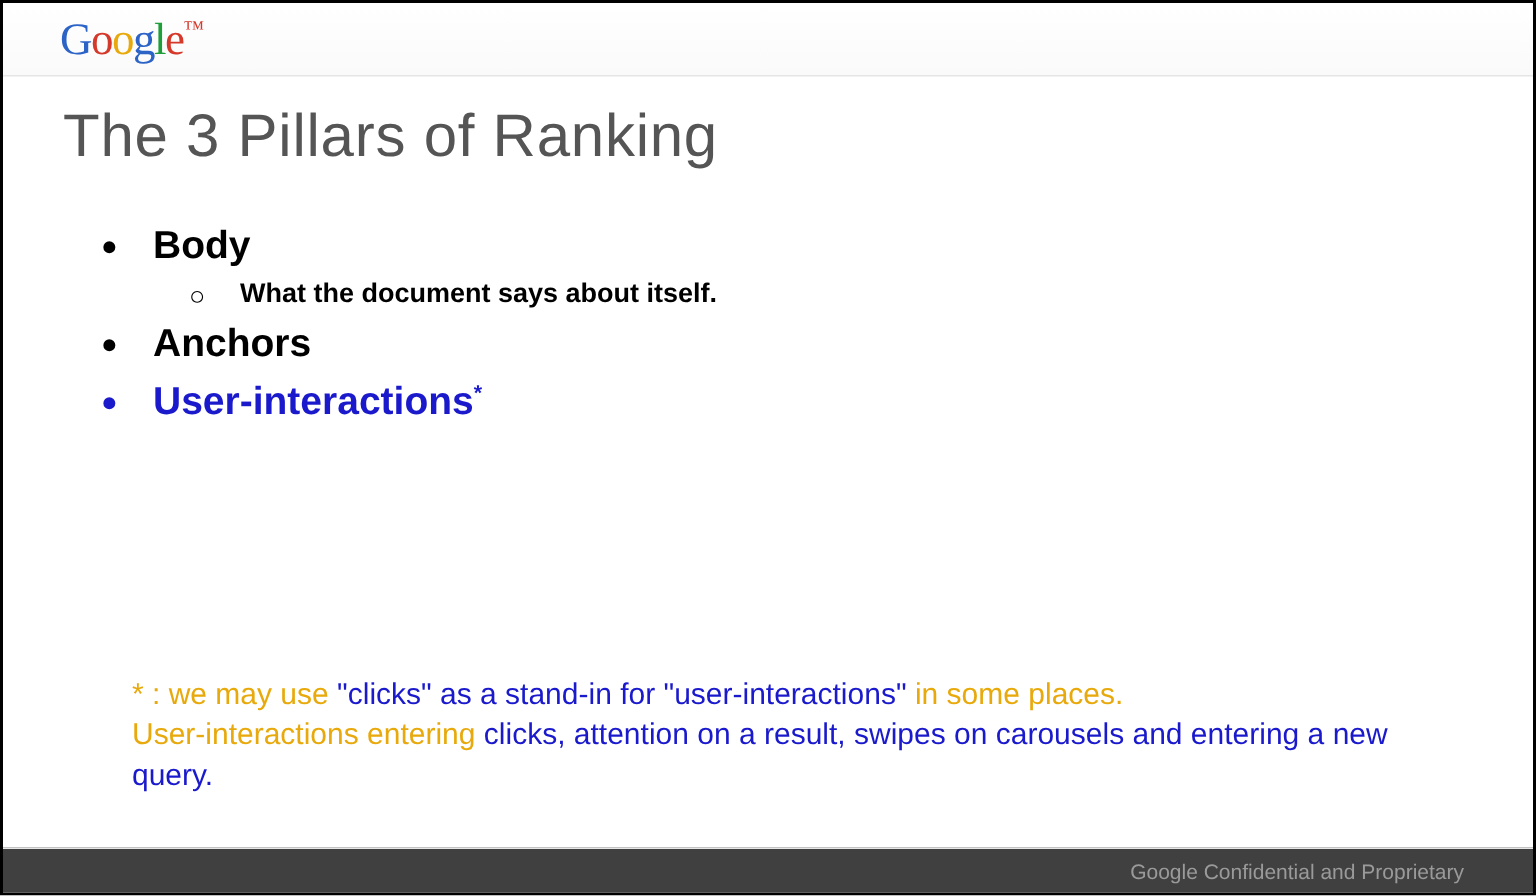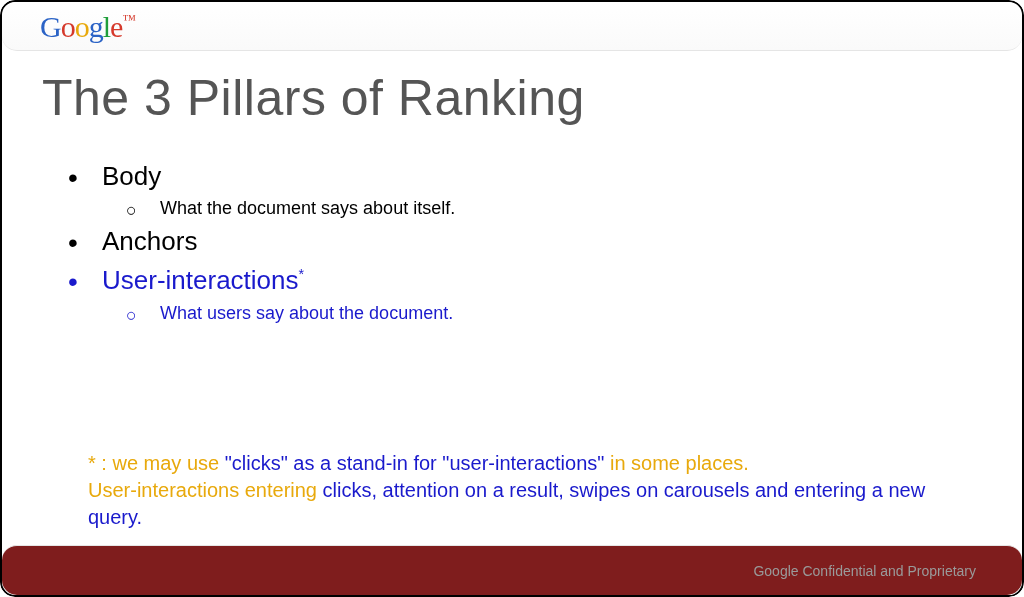--- a/index.html
+++ b/index.html
@@ -1,15 +1,15 @@
 <!DOCTYPE html>
 <html><head>
   <meta charset="utf-8">
   <style>
-    * { box-sizing: border-box; margin: 0; padding: 0; border-radius: 15px; }
+    * { box-sizing: border-box; margin: 0; padding: 0; }
     html, body { width: 1024px; height: 597px; font-family: Arial, Helvetica, sans-serif; background: #fff; }
     .frame {
       width: 1024px; height: 597px;
       border: 2px solid #000;
       position: relative;
       background: #fff;
     }
     .header {
       padding: 8px 0 6px 38px;
       border-bottom: 1px solid #e5e5e5;
@@ -23,33 +23,33 @@
     }
     .logo .g1 { color: #2b63c6; }
     .logo .o1 { color: #d5392b; }
     .logo .o2 { color: #e8a90c; }
     .logo .g2 { color: #2b63c6; }
     .logo .l  { color: #1f9e3a; }
     .logo .e  { color: #d5392b; }
     .logo .tm { color: #d5392b; font-size: 14px; vertical-align: top; position: relative; top: 2px; }
     .content { padding: 18px 40px 0 40px; }
     .title {
-      font-size: 50px;
+      font-size: 40px;
       font-weight: 400;
       color: #555;
       letter-spacing: 0.5px;
       margin-bottom: 32px;
     }
     ul.level1 {
       list-style: none;
       padding-left: 60px;
       font-size: 26px;
       color: #000;
     }
-    ul.level1 > li { position: relative; margin-bottom: 4px; line-height: 1.35; }
+    ul.level1 > li { position: relative; margin-bottom: 4px; line-height: 1.35; font-weight: bold; }
     ul.level1 > li::before {
       content: "•";
       position: absolute;
       left: -34px;
       top: 0;
       font-size: 28px;
     }
     ul.level2 {
       list-style: none;
       padding-left: 58px;
@@ -72,22 +72,22 @@
       right: 52px;
       top: 448px;
       font-size: 20px;
       line-height: 1.35;
       color: #1a1acc;
     }
     .footnote .orange { color: #e8a90c; }
     .footer-bar {
       position: absolute;
       left: 0; right: 0; bottom: 0;
-      height: 50px;
-      background: #7f1d1d;
+      height: 30px;
+      background: #404040;
       border-top: 1px solid #e6e6e6;
       display: flex;
       justify-content: flex-end;
       align-items: center;
       padding-right: 46px;
     }
     .footer-text {
       font-size: 14px;
       color: #9a9a9a;
     }
@@ -111,23 +111,20 @@
         <span>Body</span>
         <ul class="level2">
           <li>What the document says about itself.</li>
         </ul>
       </li>
       <li>
         <span>Anchors</span>
       </li>
       <li class="blue-item">
         <span>User-interactions</span><span class="sup">*</span>
-        <ul class="level2">
-          <li class="blue-item">What users say about the document.</li>
-        </ul>
       </li>
     </ul>
 
   </div>
 
   <div class="footnote">
     <span class="orange">* : we may use </span><span>"clicks" as a stand-in for "user-interactions"</span><span class="orange"> in some places.</span><br>
     <span class="orange">User-interactions entering</span><span> clicks, attention on a result, swipes on carousels and entering a new query.</span>
   </div>
 

